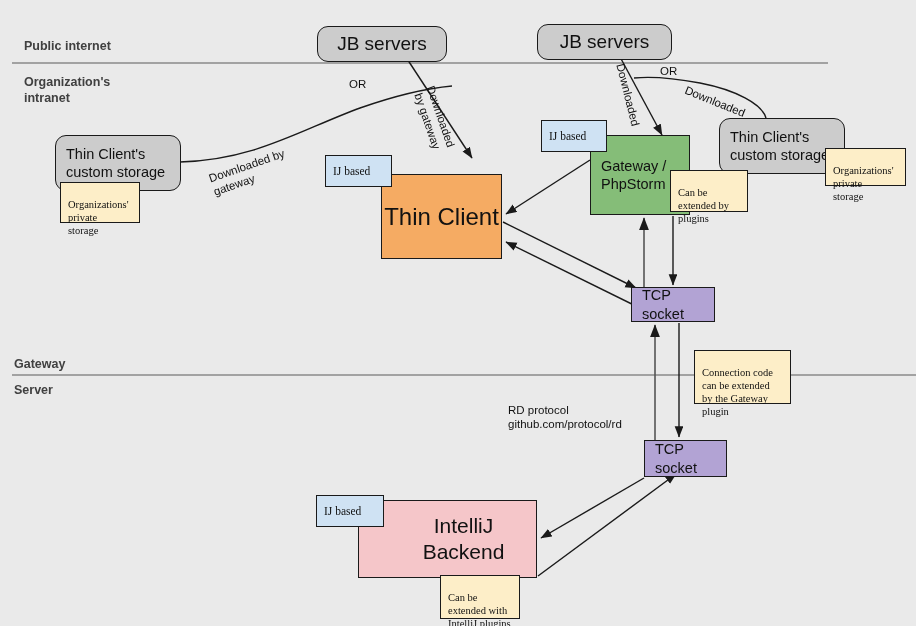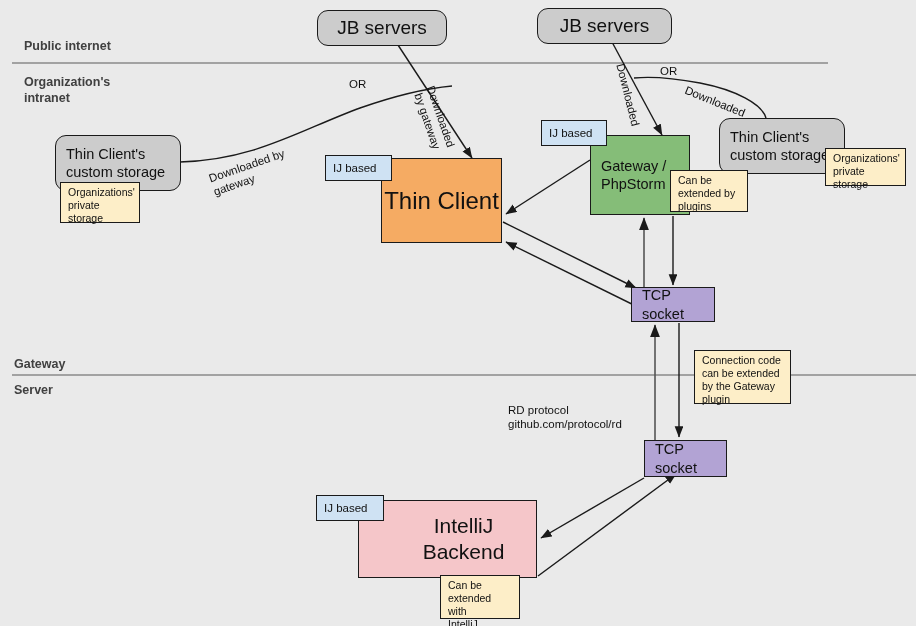--- a/index.html
+++ b/index.html
@@ -36,27 +36,27 @@
   .rounded { border-radius: 11px; }
 
   .grey   { background: #cccccc; }
   .orange { background: #f5ab63; }
   .green  { background: #85bd78; }
   .purple { background: #b2a3d4; }
   .pink   { background: #f5c6c9; padding-left: 32px; }
   .blue   { background: #cfe2f3; }
   .yellow { background: #fdeec8; }
 
-  .lbl-big   { font-size: 19px; }
+  .lbl-big   { font-size: 19px; margin-top: 16px; }
   .lbl-mid   { font-size: 14.5px; }
   .lbl-small { font-size: 11.5px; }
   .lbl-tiny  { font-size: 10.5px; }
 
   .pad { padding: 0 10px; }
-  .pad-s { padding: 3px 7px; }
+  .pad-s { padding: 15px 7px; font-family: Liberation Serif, serif; }
 
   .section-label {
     position: absolute;
     font-size: 12.5px;
     font-weight: bold;
     color: #404040;
     line-height: 1.3;
     white-space: pre-line;
   }
   .edge-label {

